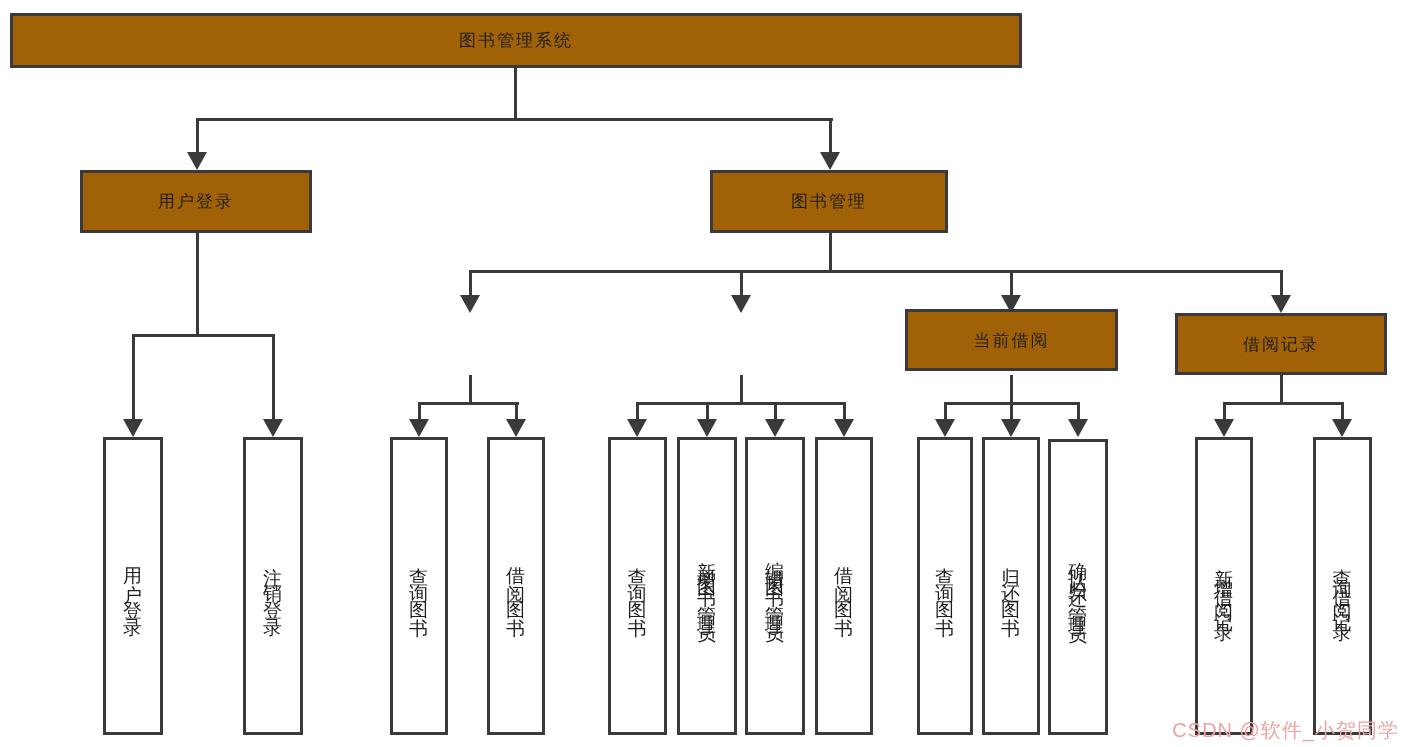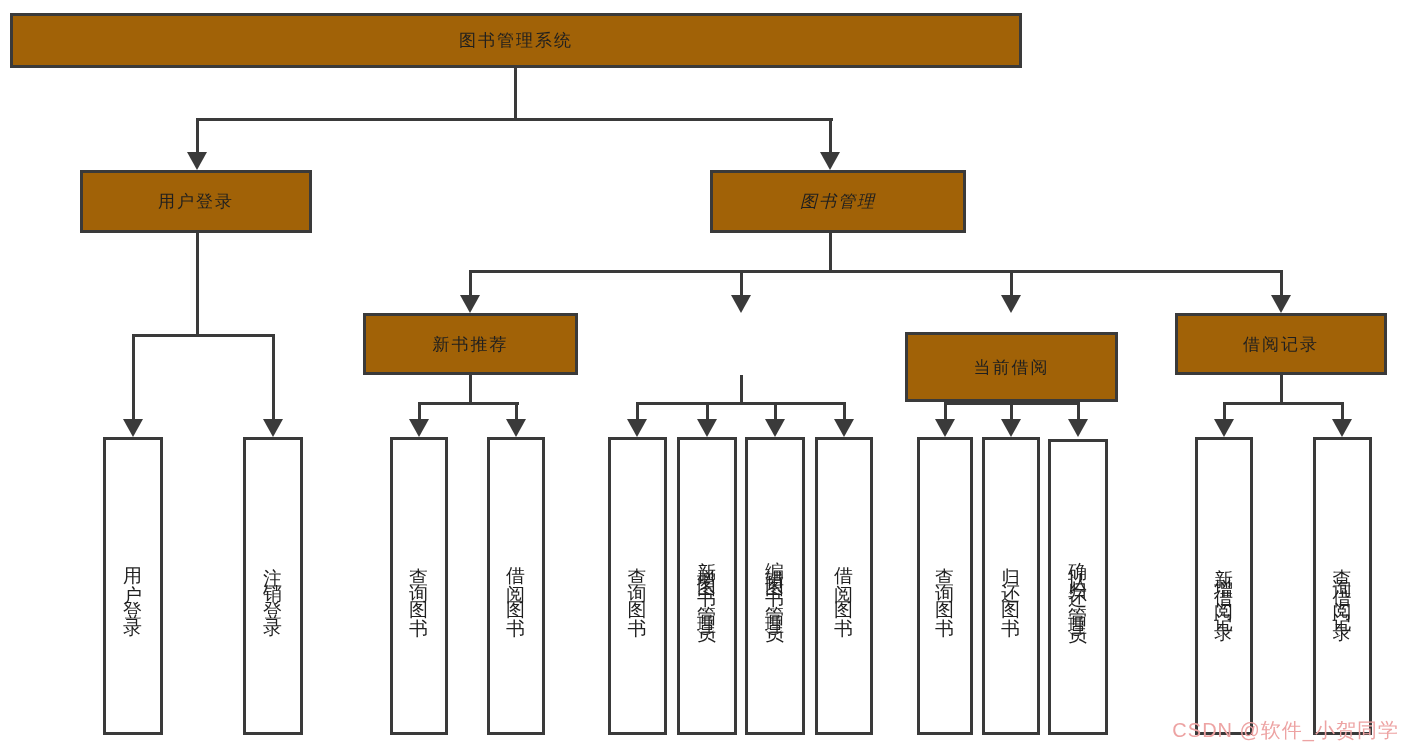--- a/index.html
+++ b/index.html
@@ -78,42 +78,41 @@
   <div class="box" style="left:10px; top:13px; width:1012px; height:55px;">图书管理系统</div>
 
   <div class="vline" style="left:514px; top:68px; width:3px; height:53px;"></div>
   <div class="hline" style="left:196px; top:118px; width:637px; height:3px;"></div>
   <div class="vline" style="left:196px; top:118px; width:3px; height:34px;"></div>
   <div class="arrow" style="left:187px; top:152px;"></div>
   <div class="vline" style="left:829px; top:118px; width:3px; height:34px;"></div>
   <div class="arrow" style="left:820px; top:152px;"></div>
 
   <div class="box" style="left:80px; top:170px; width:232px; height:63px;">用户登录</div>
-  <div class="box" style="left:710px; top:170px; width:256px; height:63px;font-style:italic;">图书管理</div>
+  <div class="box" style="left:710px; top:170px; width:238px; height:63px;">图书管理</div>
 
   <div class="vline" style="left:196px; top:233px; width:3px; height:104px;"></div>
   <div class="hline" style="left:132px; top:334px; width:143px; height:3px;"></div>
   <div class="vline" style="left:132px; top:334px; width:3px; height:85px;"></div>
   <div class="arrow" style="left:123px; top:419px;"></div>
   <div class="vline" style="left:272px; top:334px; width:3px; height:85px;"></div>
   <div class="arrow" style="left:263px; top:419px;"></div>
 
   <div class="vline" style="left:829px; top:233px; width:3px; height:40px;"></div>
   <div class="hline" style="left:469px; top:270px; width:814px; height:3px;"></div>
   <div class="vline" style="left:469px; top:270px; width:3px; height:25px;"></div>
   <div class="arrow" style="left:460px; top:295px;"></div>
   <div class="vline" style="left:740px; top:270px; width:3px; height:25px;"></div>
   <div class="arrow" style="left:731px; top:295px;"></div>
   <div class="vline" style="left:1010px; top:270px; width:3px; height:25px;"></div>
   <div class="arrow" style="left:1001px; top:295px;"></div>
   <div class="vline" style="left:1280px; top:270px; width:3px; height:25px;"></div>
   <div class="arrow" style="left:1271px; top:295px;"></div>
 
-  <div class="box" style="left:363px; top:313px; width:215px; height:62px;">新书推荐</div>
-  <div class="box" style="left:905px; top:332px; width:213px; height:70px;">当前借阅</div>
+  <div class="box" style="left:905px; top:309px; width:213px; height:62px;">当前借阅</div>
   <div class="box" style="left:1175px; top:313px; width:212px; height:62px;">借阅记录</div>
 
   <div class="vline" style="left:469px; top:375px; width:3px; height:30px;"></div>
   <div class="hline" style="left:418px; top:402px; width:101px; height:3px;"></div>
   <div class="vline" style="left:418px; top:402px; width:3px; height:17px;"></div>
   <div class="arrow" style="left:409px; top:419px;"></div>
   <div class="vline" style="left:515px; top:402px; width:3px; height:17px;"></div>
   <div class="arrow" style="left:506px; top:419px;"></div>
 
   <div class="vline" style="left:740px; top:375px; width:3px; height:30px;"></div>

